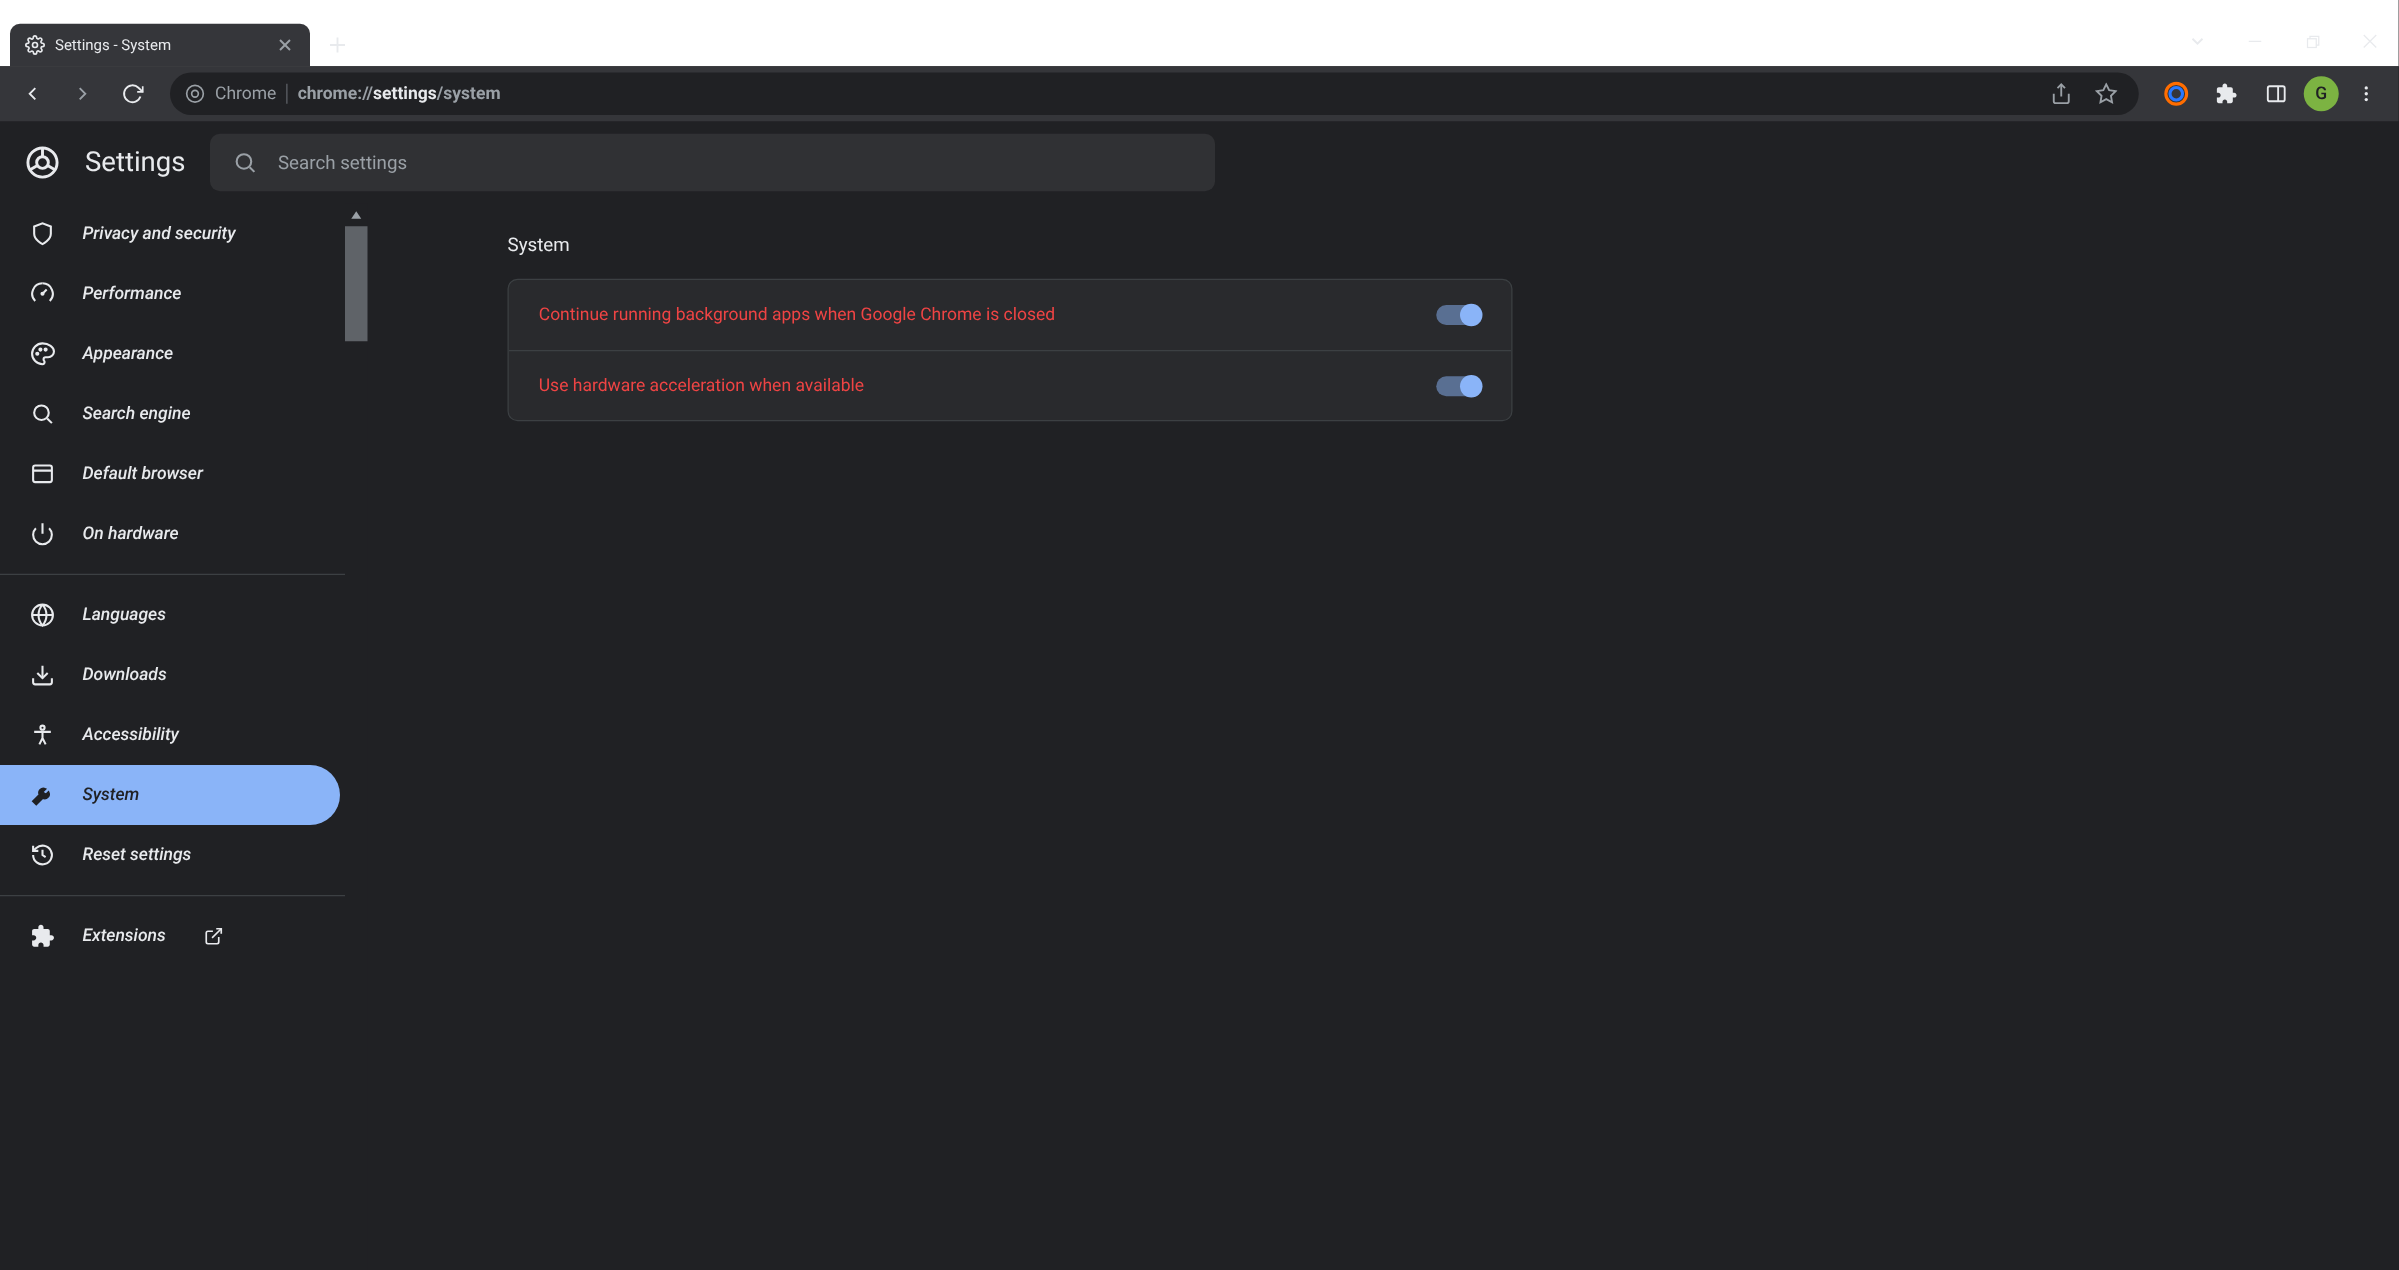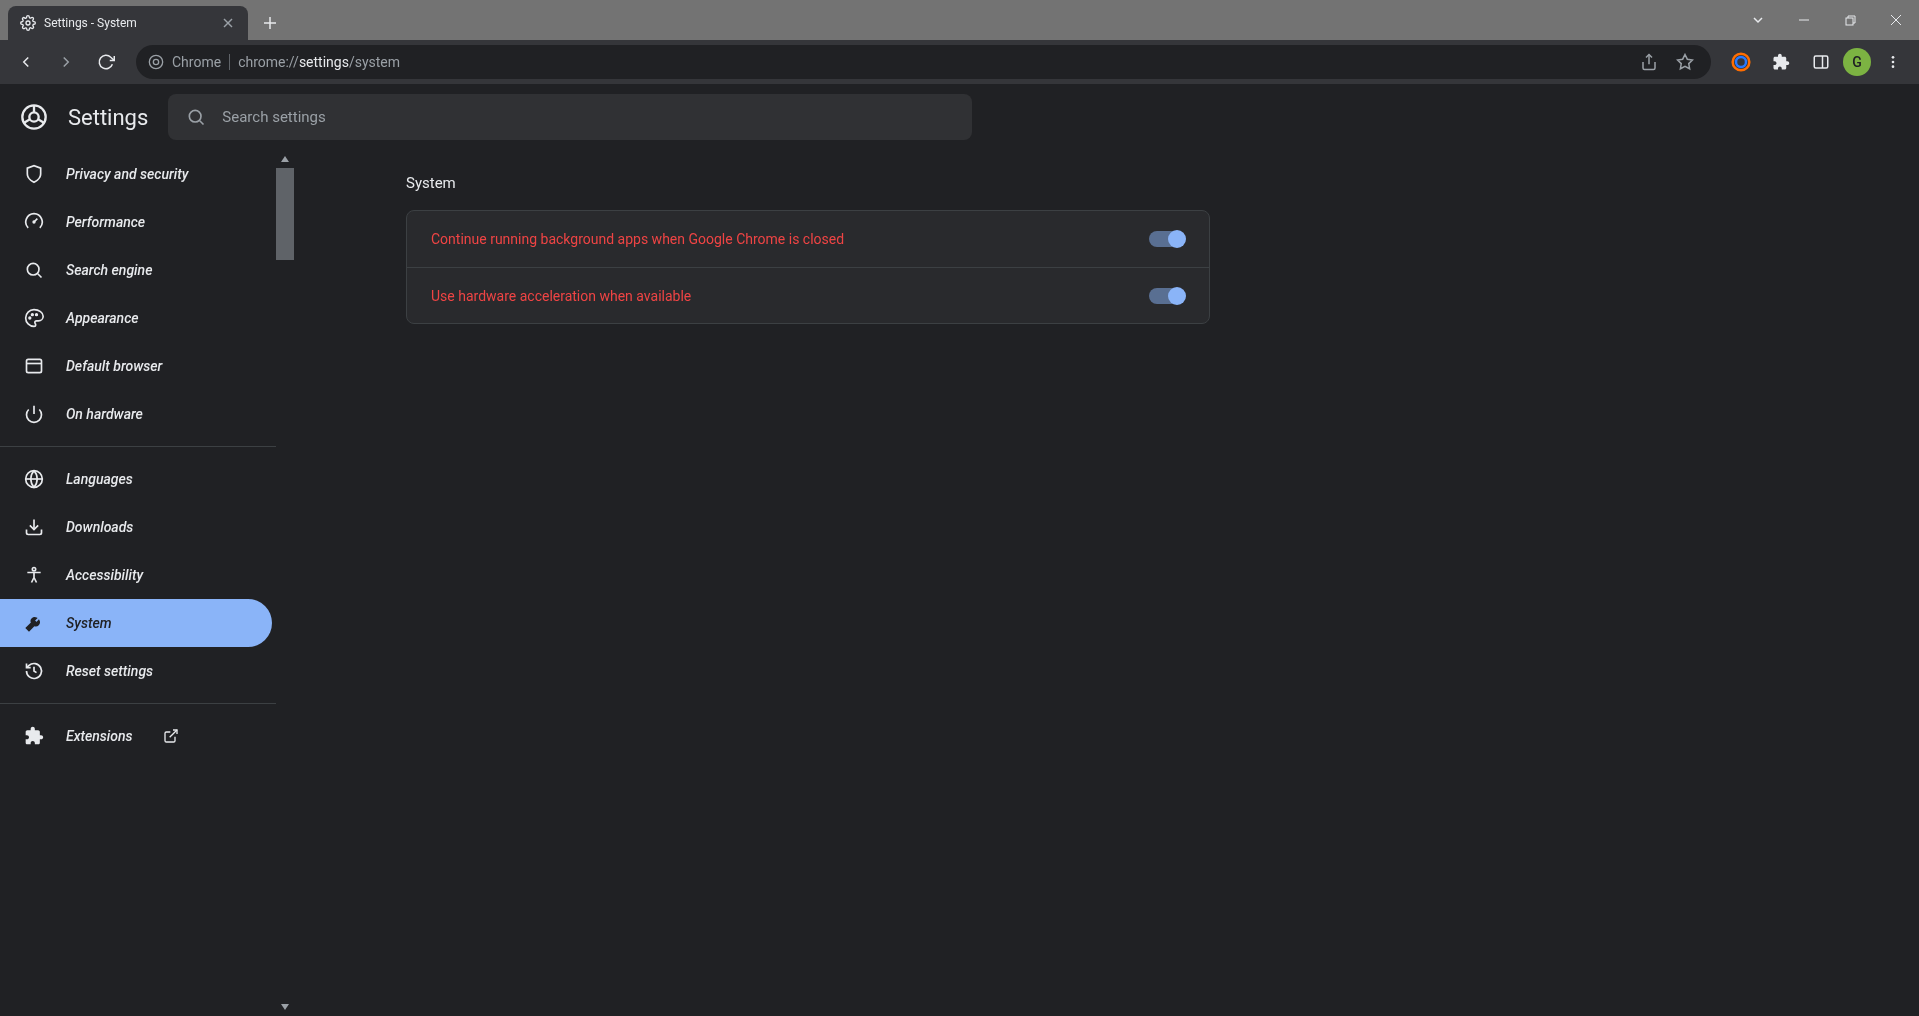--- a/index.html
+++ b/index.html
@@ -1,36 +1,36 @@
 <!DOCTYPE html>
 <html><head>
   <meta charset="utf-8">
   <style>
     * { margin: 0; padding: 0; box-sizing: border-box; font-family: 'Segoe UI', Roboto, Arial, sans-serif; }
     body { background: #202124; color: #e8eaed; width: 1919px; height: 1016px; overflow: hidden; }
 
     
-    .titlebar { height: 40px; background: #737373; display: flex; align-items: flex-end; }
+    .titlebar { height: 53px; background: #ffffff; display: flex; align-items: flex-end; }
     .tab { display: flex; align-items: center; background: #35363a; height: 34px; padding: 0 12px; border-radius: 8px 8px 0 0; margin-left: 8px; min-width: 240px; gap: 8px; }
     .tab-favicon { width: 16px; height: 16px; display: flex; align-items: center; justify-content: center; }
     .tab-title { font-size: 12px; color: #e8eaed; flex: 1; }
     .tab-close { width: 16px; height: 16px; display: flex; align-items: center; justify-content: center; color: #9aa0a6; cursor: pointer; }
     .newtab { width: 28px; height: 28px; display: flex; align-items: center; justify-content: center; color: #e8eaed; margin-left: 8px; margin-bottom: 3px; cursor:pointer; }
     .win-controls { margin-left: auto; display: flex; height: 40px; }
     .win-btn { width: 46px; display: flex; align-items: center; justify-content: center; color: #e8eaed; cursor:pointer; }
 
     
     .toolbar { height: 44px; background: #35363a; display: flex; align-items: center; padding: 0 8px; gap: 4px; }
     .nav-btn { width: 36px; height: 36px; display: flex; align-items: center; justify-content: center; color: #9aa0a6; border-radius: 50%; cursor:pointer; }
     .nav-btn.enabled { color: #e8eaed; }
     .omnibox { flex: 1; background: #202124; height: 34px; border-radius: 17px; display: flex; align-items: center; padding: 16px 12px; gap: 8px; margin: 0 8px; }
     .omni-icon { width:16px; height:16px; display:flex; align-items:center; justify-content:center; }
     .omni-chrome-label { color: #9aa0a6; font-size: 14px; }
     .omni-divider { width:1px; height:16px; background:#5f6368; }
-    .omni-url { color: #9aa0a6; font-size: 14px; flex:1; }
+    .omni-url { color: #9aa0a6; font-size: 14px; flex:1;font-weight:bold; }
     .omni-url .bold { color: #e8eaed; }
     .omni-action { width:28px; height:28px; display:flex; align-items:center; justify-content:center; color:#9aa0a6; cursor:pointer; }
     .ext-icon { width:28px; height:28px; display:flex; align-items:center; justify-content:center; cursor:pointer; margin:0 4px; }
     .avatar { width:28px; height:28px; border-radius:50%; background:#7cb342; color:#202124; display:flex; align-items:center; justify-content:center; font-size:14px; font-weight:500; cursor:pointer; }
 
     
     .chrome-content { height: calc(1016px - 84px); display:flex; flex-direction:column; }
     .settings-header { height: 66px; display:flex; align-items:center; padding: 0 20px; gap: 20px; }
     .chrome-logo-circle { width:28px; height:28px; }
     .settings-title { font-size: 22px; color:#e8eaed; font-weight:400; }
@@ -231,36 +231,36 @@
                 <path d="M12 2a10 10 0 0 1 7 17"></path>
                 <line x1="12" y1="12" x2="16" y2="8"></line>
                 <circle cx="12" cy="12" r="1" fill="#e8eaed"></circle>
               </svg>
             </span>
           <span>Performance</span>
         </div>
         <div class="side-item">
           <span class="side-icon">
               <svg width="20" height="20" viewBox="0 0 24 24" fill="none" stroke="#e8eaed" stroke-width="2">
-                <circle cx="11" cy="11" r="7"></circle>
-                <line x1="21" y1="21" x2="16.5" y2="16.5"></line>
-              </svg>
-            </span>
-          <span>Search engine</span>
-        </div>
-        <div class="side-item">
-          <span class="side-icon">
-              <svg width="20" height="20" viewBox="0 0 24 24" fill="none" stroke="#e8eaed" stroke-width="2">
                 <path d="M12 2C6.5 2 2 6.5 2 12s4.5 10 10 10c1.1 0 2-.9 2-2 0-.5-.2-1-.5-1.3-.3-.4-.5-.8-.5-1.3 0-1.1.9-2 2-2h2.4c3.1 0 5.6-2.5 5.6-5.6C23 5.9 18.1 2 12 2z"></path>
                 <circle cx="7" cy="12" r="1" fill="#e8eaed"></circle>
                 <circle cx="10" cy="8" r="1" fill="#e8eaed"></circle>
                 <circle cx="15" cy="8" r="1" fill="#e8eaed"></circle>
               </svg>
             </span>
           <span>Appearance</span>
+        </div>
+        <div class="side-item">
+          <span class="side-icon">
+              <svg width="20" height="20" viewBox="0 0 24 24" fill="none" stroke="#e8eaed" stroke-width="2">
+                <circle cx="11" cy="11" r="7"></circle>
+                <line x1="21" y1="21" x2="16.5" y2="16.5"></line>
+              </svg>
+            </span>
+          <span>Search engine</span>
         </div>
         <div class="side-item">
           <span class="side-icon">
               <svg width="20" height="20" viewBox="0 0 24 24" fill="none" stroke="#e8eaed" stroke-width="2">
                 <rect x="3" y="4" width="18" height="16" rx="2"></rect>
                 <line x1="3" y1="9" x2="21" y2="9"></line>
               </svg>
             </span>
           <span>Default browser</span>
         </div>

